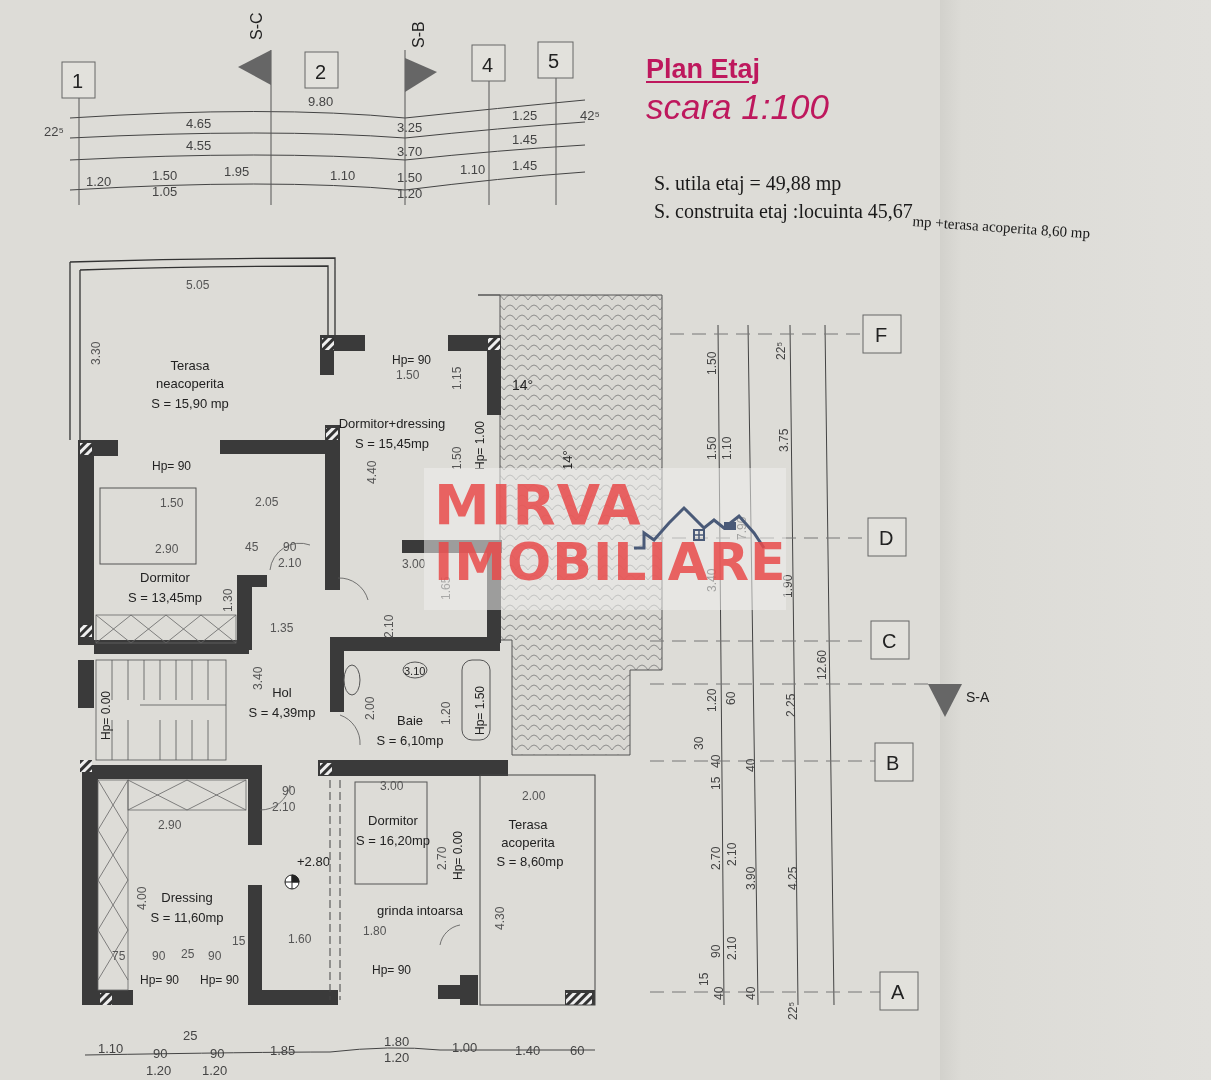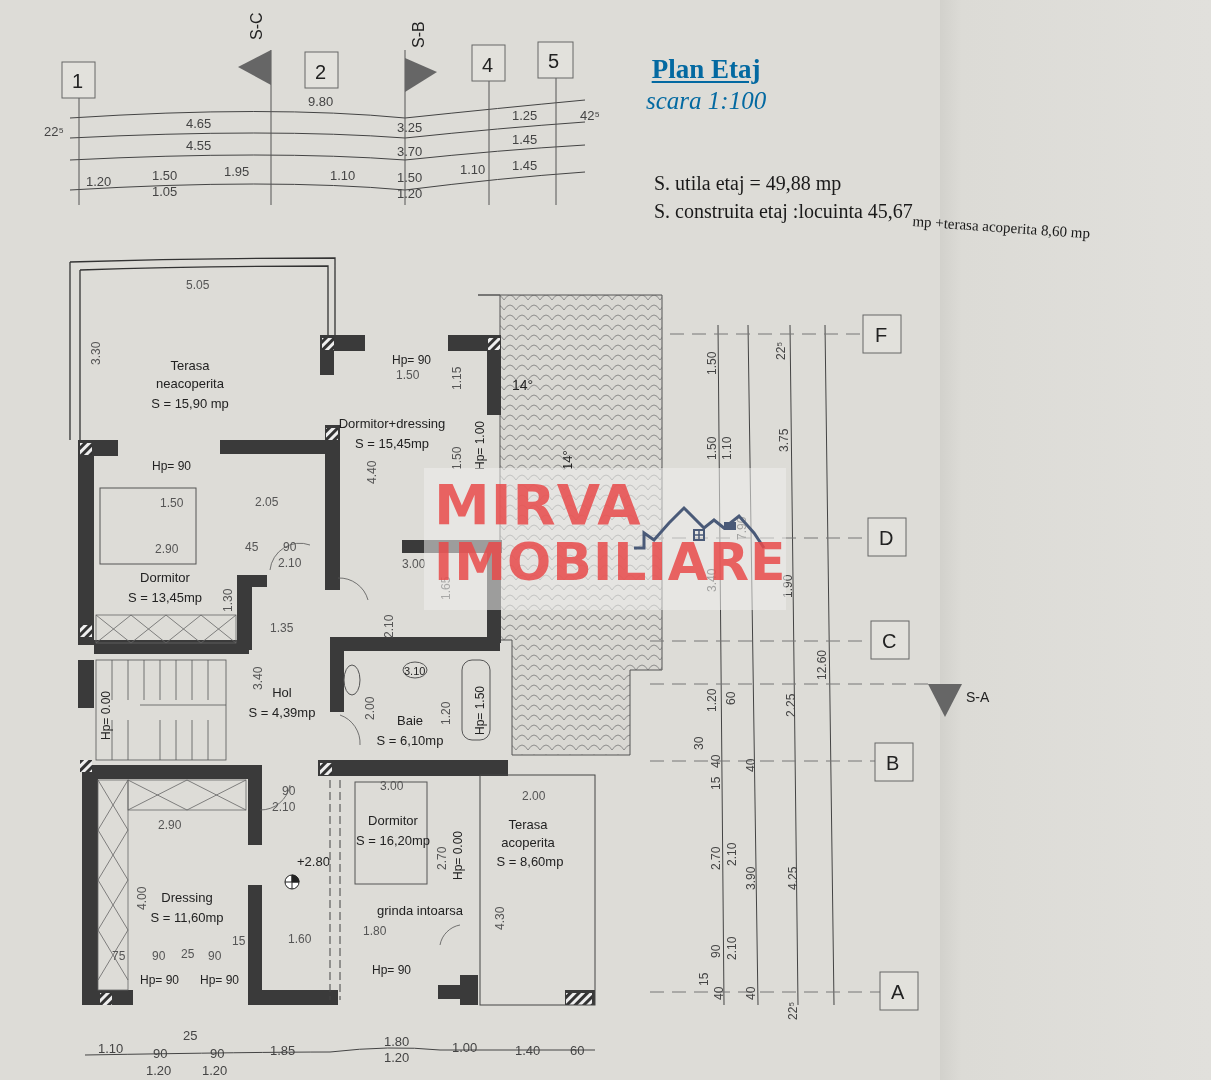--- a/index.html
+++ b/index.html
@@ -1,22 +1,22 @@
 <!DOCTYPE html>
 <html><head>
 <meta charset="utf-8">
 <style>
   html,body{margin:0;padding:0;}
   body{width:1211px;height:1080px;overflow:hidden;background:#d8d8d3;position:relative;font-family:"Liberation Sans",sans-serif;}
   .paper{position:absolute;left:0;top:0;width:968px;height:1080px;background:#dddcd7;}
   .paper-fold{position:absolute;left:940px;top:0;width:271px;height:1080px;background:linear-gradient(90deg,#d2d1cc 0%,#dcdbd6 8%,#e1e0dc 100%);}
   .plan-svg{position:absolute;left:0;top:0;}
-  .title-block{position:absolute;left:646px;top:54px;color:#0369a1;font-family:Liberation Serif, serif;text-align:center;}
+  .title-block{position:absolute;left:646px;top:54px;color:#be185d;font-family:Liberation Sans, sans-serif;}
   .title{font-size:27px;font-weight:bold;text-decoration:underline;text-underline-offset:3px;}
-  .scale{font-size:25px;font-style:italic;margin-top:2px;}
+  .scale{font-size:35px;font-style:italic;margin-top:2px;}
   .area1{position:absolute;left:654px;top:172px;font-family:"Liberation Serif",serif;font-size:20px;color:#1a1a1a;}
   .area2{position:absolute;left:654px;top:200px;font-family:"Liberation Serif",serif;font-size:20px;color:#1a1a1a;white-space:nowrap;}
   .area2 .warp{display:inline-block;font-size:15px;transform:rotate(4deg) translateY(8px);transform-origin:left;}
   .watermark{position:absolute;left:424px;top:468px;width:362px;height:142px;background:rgba(238,238,236,0.55);}
   .wm-line1,.wm-line2{position:absolute;font-family:"DejaVu Sans",sans-serif;font-weight:bold;color:rgba(232,74,74,0.85);letter-spacing:1px;}
   .wm-line1{left:10px;top:4px;font-size:56px;}
   .wm-line2{left:10px;top:64px;font-size:52px;text-align:center;}
   .wm-house{position:absolute;left:210px;top:30px;}
 </style>
 </head>

